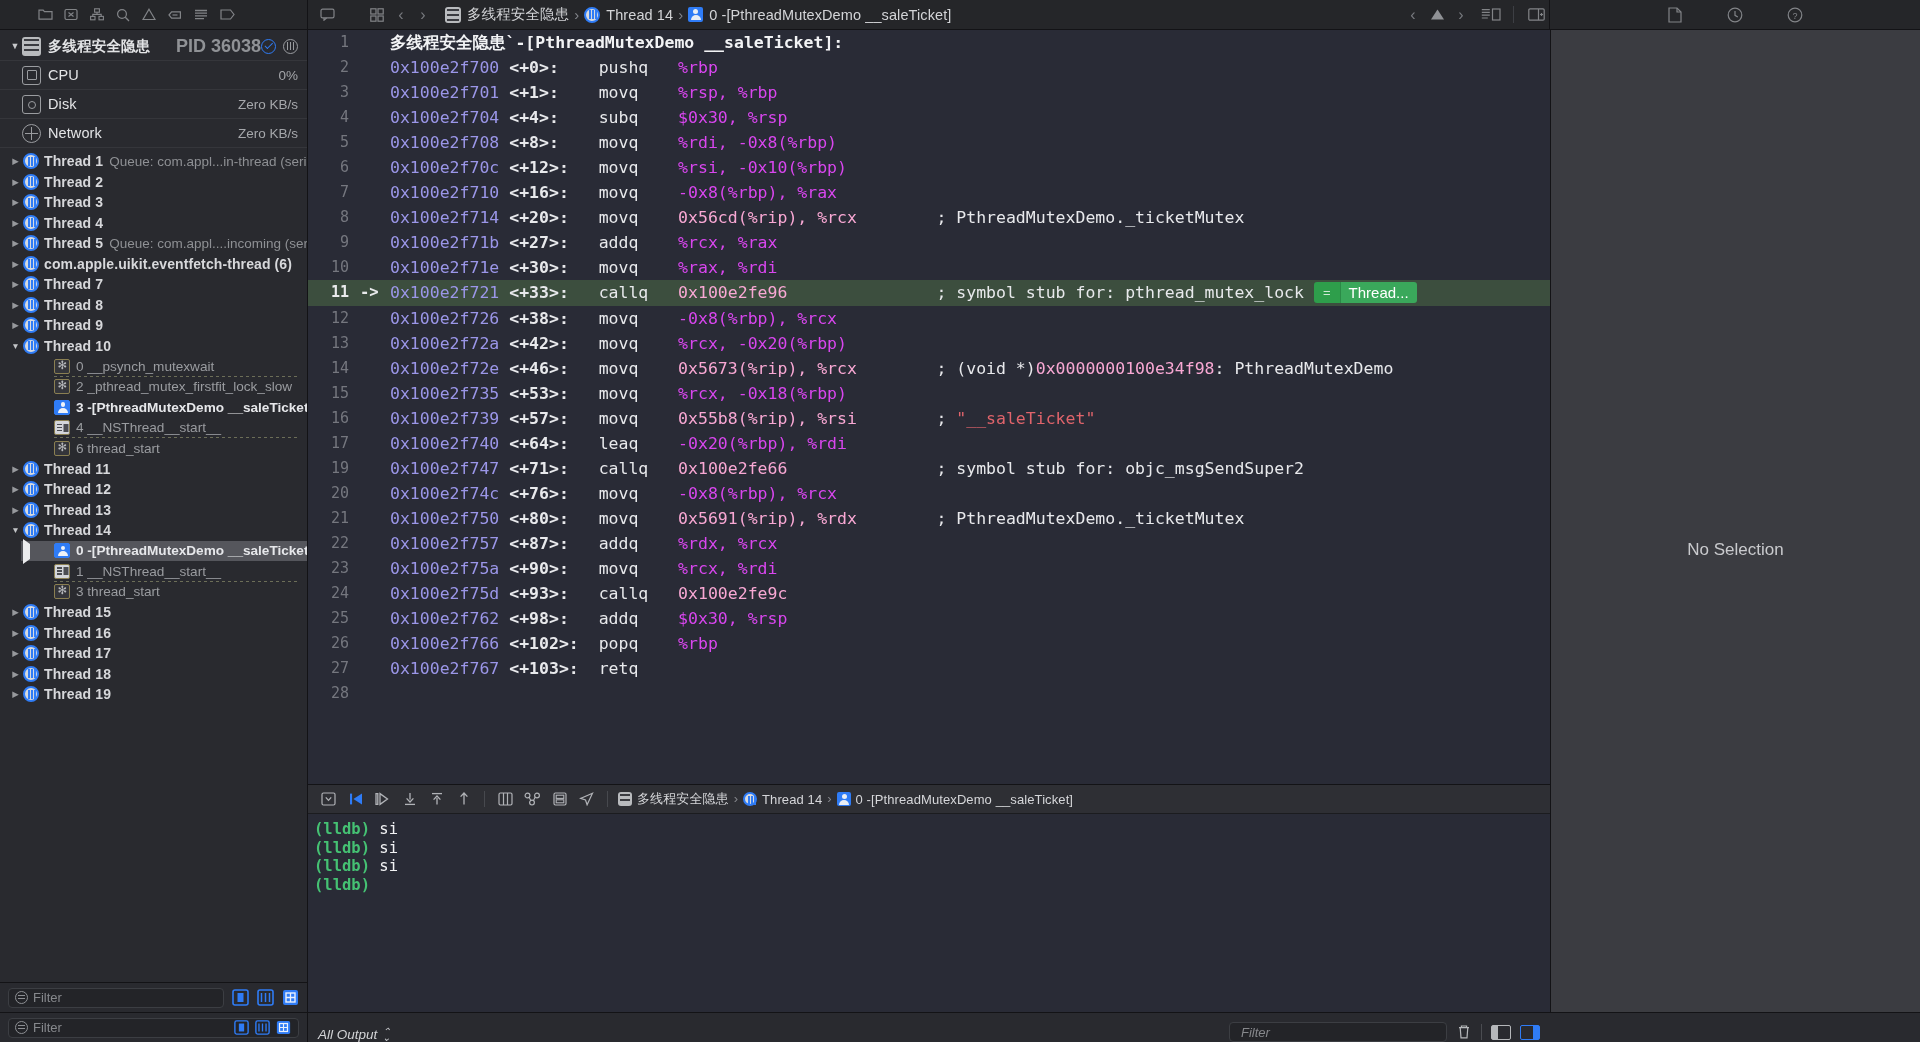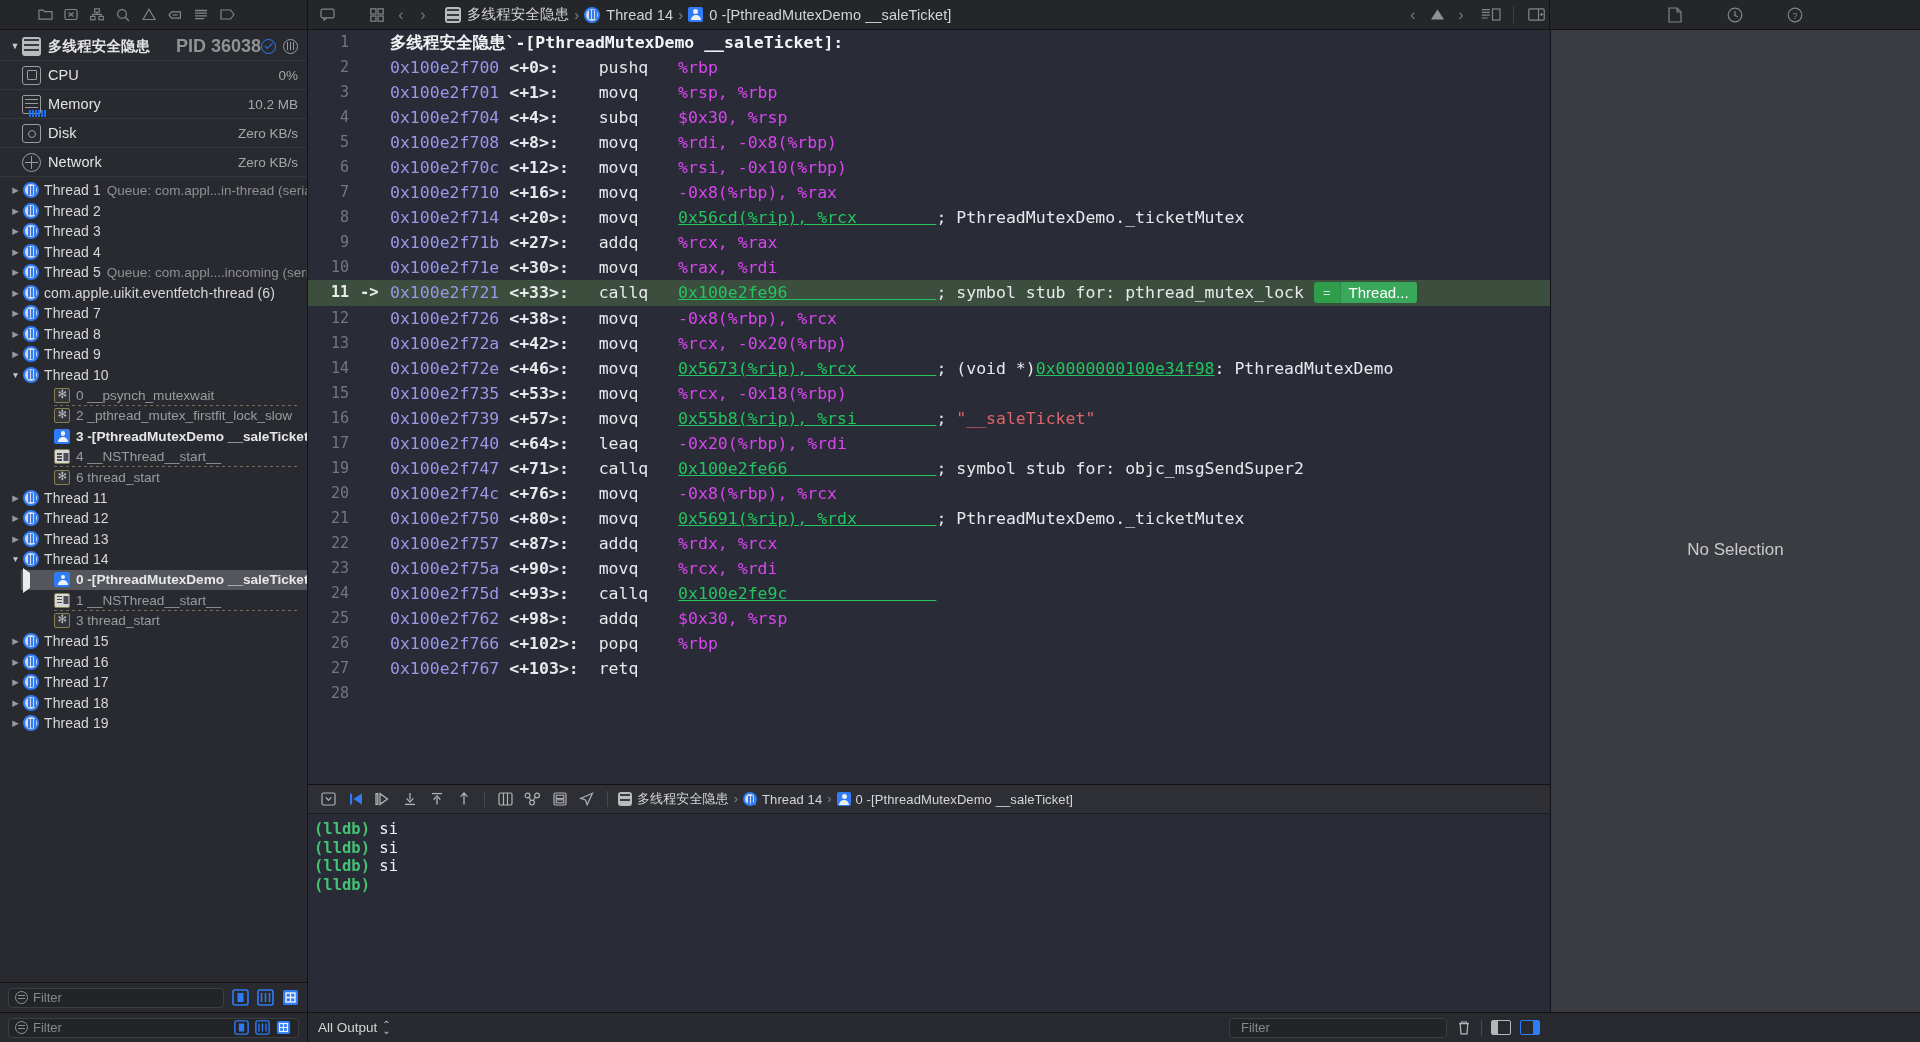--- a/index.html
+++ b/index.html
@@ -101,21 +101,21 @@
   .trow {
     display: flex; align-items: center; height: 20.5px; padding-left: 8px;
     font-size: 14px; color: #d7d8db; white-space: nowrap; cursor: default;
   }
   .trow .tw {
     width: 15px; min-width: 15px; text-align: center; color: #97999d; font-size: 8.5px;
     line-height: 1;
   }
   .trow .tw.open { color: #c3c5c8; }
   .trow .t-ic { width: 16px; min-width: 16px; height: 16px; margin-right: 5px; }
-  .trow .t-label { font-weight: 400; letter-spacing: .1px; }
+  .trow .t-label { font-weight: 700; letter-spacing: .1px; }
   .trow .t-queue { color: #8e9094; font-weight: 400; margin-left: 6px; font-size: 13.5px; }
 
   .frow {
     display: flex; align-items: center; height: 20.5px; padding-left: 33px;
     font-size: 13.6px; white-space: nowrap; position: relative; cursor: default; margin-left: 21px;
   }
   .frow.sel { background: #55565c; }
   .frow .f-ic { width: 16px; min-width: 16px; height: 15px; margin-right: 6px; }
   .frow .f-txt { color: #9a9ca0; }
   .frow.user .f-txt { color: #e6e7ea; font-weight: 700; }
@@ -175,21 +175,21 @@
   .gut { width: 44px; min-width: 44px; text-align: right; color: #75777f; font-size: 15px;
          padding-right: 3px; user-select: none; }
   .ln-row.hl .gut { color: #e9eaec; font-weight: 700; }
   .pcmark { width: 38px; min-width: 38px; color: #e9eaec; font-weight: 700; font-size: 15.5px; text-align: left;
             padding-left: 8px; }
   .code { flex: 1; display: flex; align-items: center; }
   .addr { color: #9b96e8; }
   .offs { color: #e8e9ec; font-weight: 700; }
   .mnem { color: #e8e9ec; }
   .oper { color: #d946ef; }
-  .num  { color: #22c55e; text-decoration: underline; }
+  .num  { color: #f9a8d4; }
   .cmt  { color: #e8e9ec; }
   .str  { color: #e0646b; }
   .title-line { color: #f2f3f5; font-weight: 700; }
   .badge-wrap { display: inline-flex; align-items: center; margin-left: 10px; vertical-align: middle; }
   .badge-eq {
     background: #2e9e4b; color: #cfe9d6; font-size: 13px; font-family: "Liberation Sans", sans-serif;
     padding: 1px 9px; height: 21px; display:flex;align-items:center;
     border-radius: 3px 0 0 3px;
   }
   .badge-th {
@@ -230,21 +230,21 @@
   }
   .no-sel { font-size: 17px; color: #c9cacd; }
 
   
   .statusbar {
     height: 30px; min-height: 30px; background: #292a2f; display: flex; align-items: center;
     border-top: 1px solid #131316;
   }
   .sb-left { width: 308px; min-width: 308px; display: flex; align-items: center; padding: 0 8px;
              height: 100%; border-right: 1px solid #131316; }
-  .sb-mid { flex: 1; display: flex; align-items: center; padding: 0 10px; height: 100%; }
+  .sb-mid { flex: 1; display: flex; align-items: flex-end; padding: 0 10px; height: 100%; font-style: italic; }
   .sb-right-pad { width: 370px; min-width: 370px; height: 100%; }
   .allout { font-size: 13.5px; color: #d3d4d7; display: flex; align-items: center; gap: 5px; }
   .stepper { display: flex; flex-direction: column; gap: 1px; line-height: .55; font-size: 10px; color: #c5c7ca; }
   .sb-filter {
     width: 218px; height: 20px; border-radius: 4px; background: #232428; border: 1px solid #3c3e43;
     display: flex; align-items: center; padding: 0 6px; gap: 5px;
   }
   .trash { width: 16px; height: 16px; color: #b5b7ba; }
   .panebtn { width: 20px; height: 15px; border: 1.4px solid #b5b7ba; border-radius: 2px; position: relative; }
   .panebtn::after{content:"";position:absolute;left:0;top:0;bottom:0;width:6px;background:#b5b7ba;}
@@ -406,34 +406,20 @@
           </span>
         </div>
 
         <div class="gauge-row">
           <span class="twisty blank"></span>
           <span class="gicon cpu gauge-ic"></span>
           <span class="gauge-name">CPU</span>
           <span class="gauge-val">0%</span>
         </div>
 
-        <div class="gauge-row">
-          <span class="twisty blank"></span>
-          <span class="gicon mem gauge-ic"></span>
-          <span class="gauge-name">Memory</span>
-          <span class="gauge-val">10.2 MB</span>
-          <span class="mini-bars">
-              <i></i>
-              <i></i>
-              <i></i>
-              <i></i>
-              <i></i>
-              <i></i>
-            </span>
-        </div>
 
         <div class="gauge-row">
           <span class="twisty blank"></span>
           <span class="gicon disk gauge-ic"></span>
           <span class="gauge-name">Disk</span>
           <span class="gauge-val">Zero KB/s</span>
         </div>
 
         <div class="gauge-row">
           <span class="twisty blank"></span>

